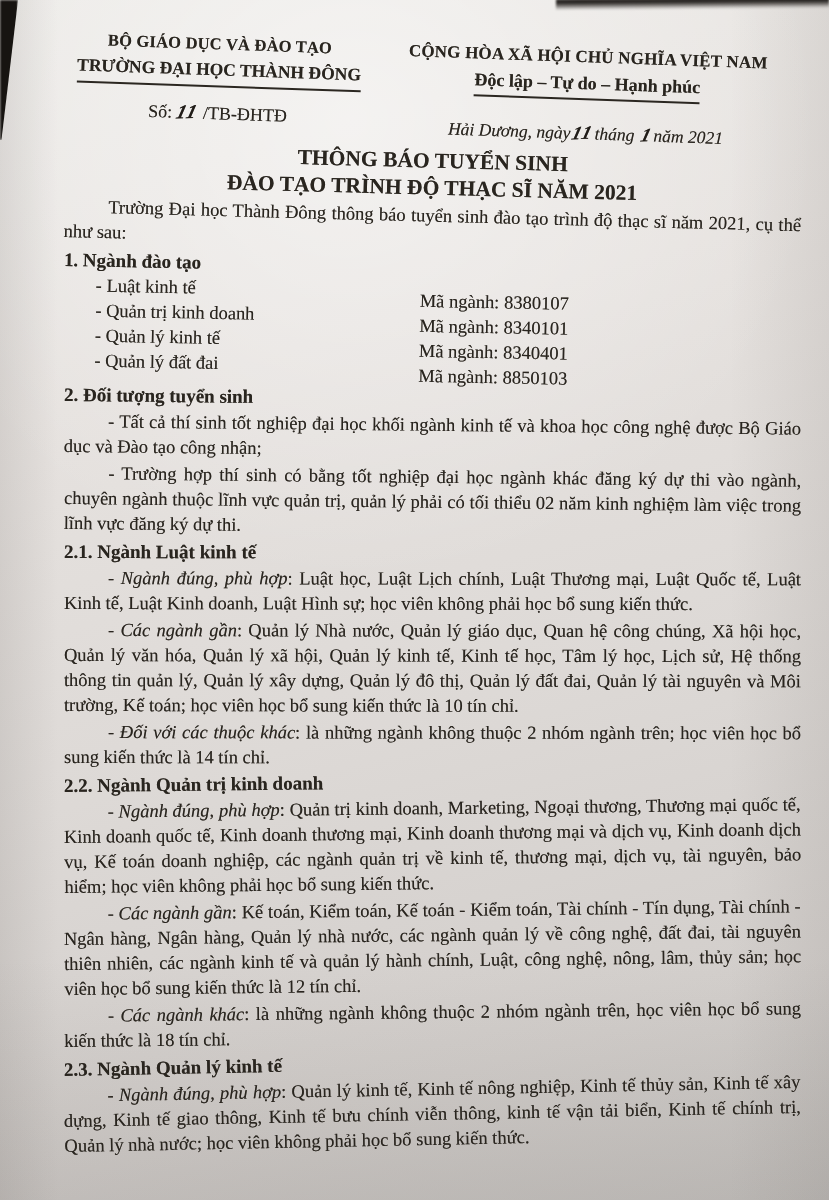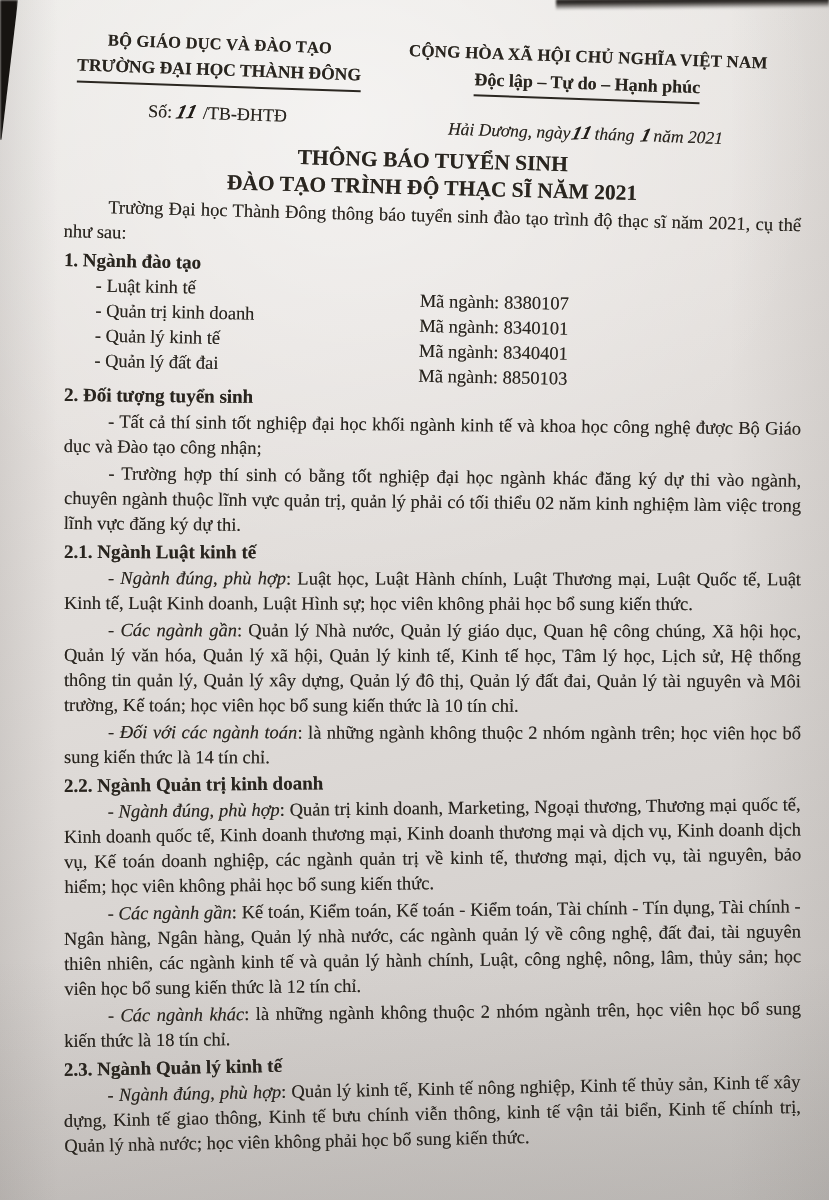--- a/index.html
+++ b/index.html
@@ -133,23 +133,23 @@
         <span class="major-name">- Quản lý đất đai</span>
         <span class="major-code">Mã ngành: 8850103</span>
       </div>
     </div>
 
     <h3 class="tilt-d">2. Đối tượng tuyển sinh</h3>
     <p class="tilt-d">- Tất cả thí sinh tốt nghiệp đại học khối ngành kinh tế và khoa học công nghệ được Bộ Giáo dục và Đào tạo công nhận;</p>
     <p class="tilt-d">- Trường hợp thí sinh có bằng tốt nghiệp đại học ngành khác đăng ký dự thi vào ngành, chuyên ngành thuộc lĩnh vực quản trị, quản lý phải có tối thiểu 02 năm kinh nghiệm làm việc trong lĩnh vực đăng ký dự thi.</p>
 
     <h3 class="sub tilt-e">2.1. Ngành Luật kinh tế</h3>
-    <p class="tilt-e"><em class="lead">- Ngành đúng, phù hợp</em><span>: Luật học, Luật Hành chính, Luật Thương mại, Luật Quốc tế, Luật Kinh tế, Luật Kinh doanh, Luật Hình sự; học viên không phải học bổ sung kiến thức.</span></p>
+    <p class="tilt-e"><em class="lead">- Ngành đúng, phù hợp</em><span>: Luật học, Luật Lịch chính, Luật Thương mại, Luật Quốc tế, Luật Kinh tế, Luật Kinh doanh, Luật Hình sự; học viên không phải học bổ sung kiến thức.</span></p>
     <p class="tilt-e"><em class="lead">- Các ngành gần</em><span>: Quản lý Nhà nước, Quản lý giáo dục, Quan hệ công chúng, Xã hội học, Quản lý văn hóa, Quản lý xã hội, Quản lý kinh tế, Kinh tế học, Tâm lý học, Lịch sử, Hệ thống thông tin quản lý, Quản lý xây dựng, Quản lý đô thị, Quản lý đất đai, Quản lý tài nguyên và Môi trường, Kế toán; học viên học bổ sung kiến thức là 10 tín chỉ.</span></p>
-    <p class="tilt-e"><em class="lead">- Đối với các ngành toán</em><span>: là những ngành không thuộc 2 nhóm ngành trên; học viên học bổ sung kiến thức là 14 tín chỉ.</span></p>
+    <p class="tilt-e"><em class="lead">- Đối với các thuộc khác</em><span>: là những ngành không thuộc 2 nhóm ngành trên; học viên học bổ sung kiến thức là 14 tín chỉ.</span></p>
 
     <h3 class="sub tilt-f">2.2. Ngành Quản trị kinh doanh</h3>
     <p class="tilt-f"><em class="lead">- Ngành đúng, phù hợp</em><span>: Quản trị kinh doanh, Marketing, Ngoại thương, Thương mại quốc tế, Kinh doanh quốc tế, Kinh doanh thương mại, Kinh doanh thương mại và dịch vụ, Kinh doanh dịch vụ, Kế toán doanh nghiệp, các ngành quản trị về kinh tế, thương mại, dịch vụ, tài nguyên, bảo hiểm; học viên không phải học bổ sung kiến thức.</span></p>
     <p class="tilt-f"><em class="lead">- Các ngành gần</em><span>: Kế toán, Kiểm toán, Kế toán - Kiểm toán, Tài chính - Tín dụng, Tài chính - Ngân hàng, Ngân hàng, Quản lý nhà nước, các ngành quản lý về công nghệ, đất đai, tài nguyên thiên nhiên, các ngành kinh tế và quản lý hành chính, Luật, công nghệ, nông, lâm, thủy sản; học viên học bổ sung kiến thức là 12 tín chỉ.</span></p>
     <p class="tilt-f"><em class="lead">- Các ngành khác</em><span>: là những ngành không thuộc 2 nhóm ngành trên, học viên học bổ sung kiến thức là 18 tín chỉ.</span></p>
 
     <h3 class="sub tilt-g">2.3. Ngành Quản lý kinh tế</h3>
     <p class="tilt-g"><em class="lead">- Ngành đúng, phù hợp</em><span>: Quản lý kinh tế, Kinh tế nông nghiệp, Kinh tế thủy sản, Kinh tế xây dựng, Kinh tế giao thông, Kinh tế bưu chính viễn thông, kinh tế vận tải biển, Kinh tế chính trị, Quản lý nhà nước; học viên không phải học bổ sung kiến thức.</span></p>
 
   </div>

